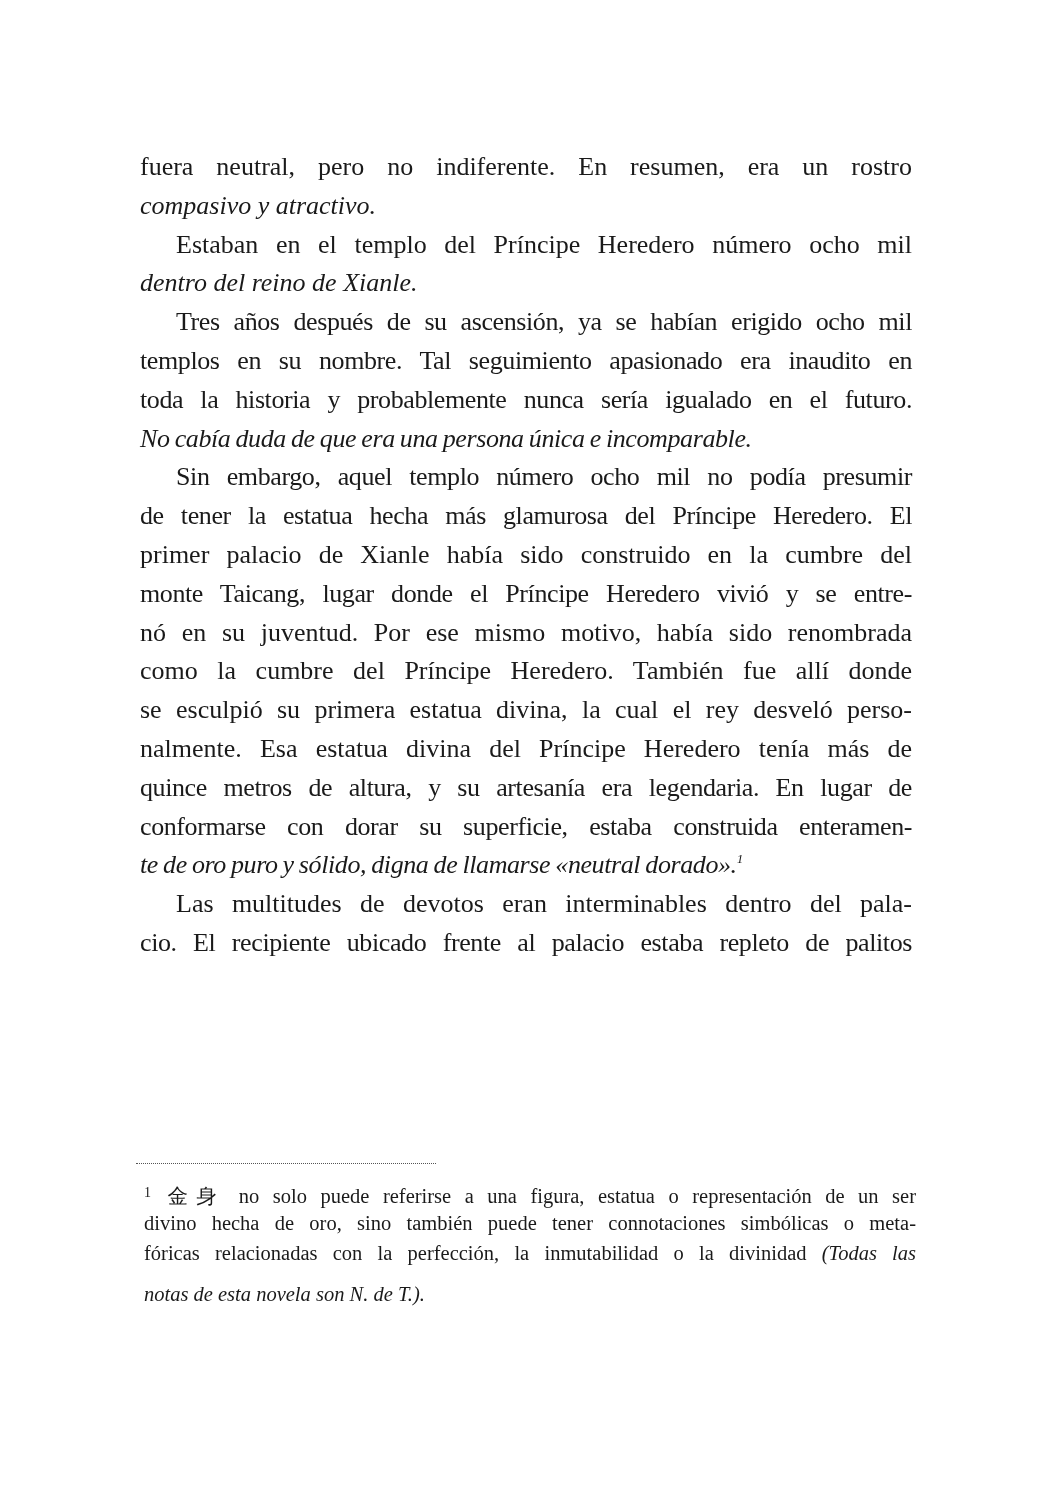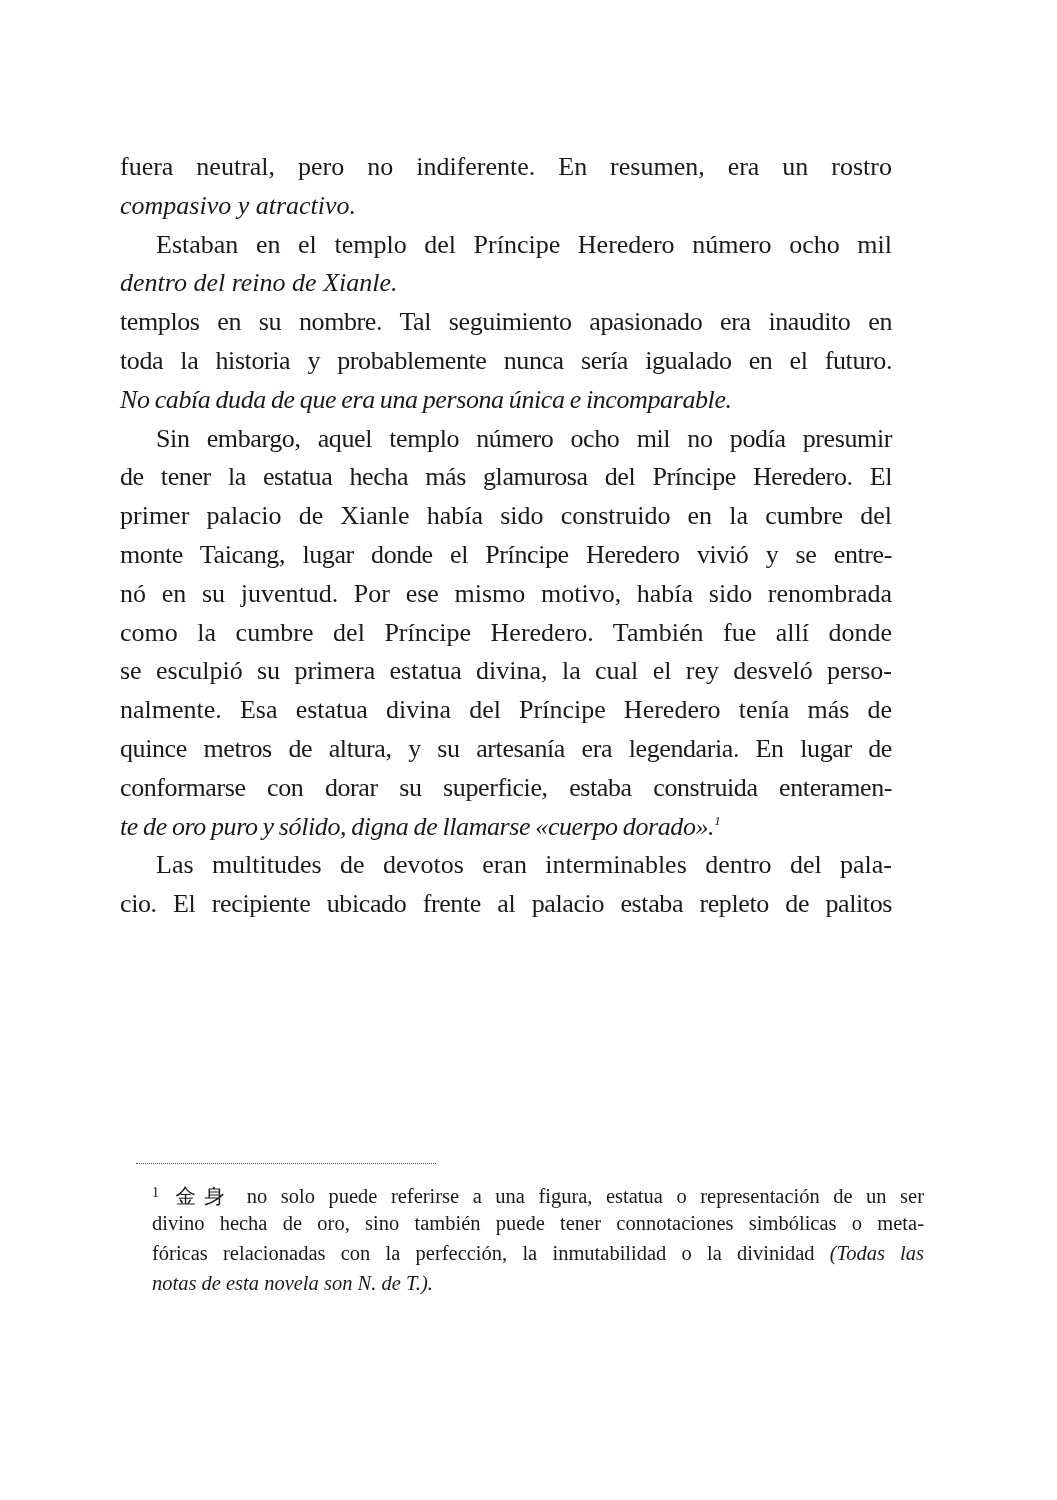--- a/index.html
+++ b/index.html
@@ -10,21 +10,21 @@
     body {
       width: 1057px;
       height: 1500px;
       position: relative;
       overflow: hidden;
       font-family: "Liberation Serif", "DejaVu Serif", serif;
       color: #1a1a1a;
     }
     .page {
       position: absolute;
-      left: 120px;
+      left: 140px;
       top: 148px;
       width: 772px;
     }
     .line {
       height: 38.8px;
       line-height: 38.8px;
       font-size: 26px;
       text-align: justify;
       text-align-last: justify;
       white-space: nowrap;
@@ -40,65 +40,66 @@
     }
     .footnote-sep {
       position: absolute;
       left: 136px;
       top: 1163px;
       width: 300px;
       border-top: 1.5px dotted #555;
     }
     .footnotes {
       position: absolute;
-      left: 152px;
+      left: 144px;
       top: 1178px;
       width: 772px;
     }
     .fline {
       height: 30px;
       line-height: 30px;
       font-size: 20.5px;
       text-align: justify;
       text-align-last: justify;
       white-space: nowrap;
     }
     .fline.last { text-align-last: left; font-style: italic; }
     .fnnum {
       font-size: 14px;
       vertical-align: 6px;
       margin-right: 8px;
     }
-    .it { font-style: italic; }
+    .it { font-style: italic; margin-top: 11px; }
   </style>
 </head>
 <body>
 
 <div class="page">
   <div class="line">fuera neutral, pero no indiferente. En resumen, era un rostro</div>
   <div class="line last">compasivo y atractivo.</div>
 
   <div class="line indent">Estaban en el templo del Príncipe Heredero número ocho mil</div>
   <div class="line last">dentro del reino de Xianle.</div>
 
+  <div class="line indent tight">Tres años después de su ascensión, ya se habían erigido ocho mil</div>
   <div class="line tight">templos en su nombre. Tal seguimiento apasionado era inaudito en</div>
   <div class="line tight">toda la historia y probablemente nunca sería igualado en el futuro.</div>
   <div class="line last tight">No cabía duda de que era una persona única e incomparable.</div>
 
   <div class="line indent tight">Sin embargo, aquel templo número ocho mil no podía presumir</div>
   <div class="line tight">de tener la estatua hecha más glamurosa del Príncipe Heredero. El</div>
   <div class="line">primer palacio de Xianle había sido construido en la cumbre del</div>
   <div class="line tight">monte Taicang, lugar donde el Príncipe Heredero vivió y se entre-</div>
   <div class="line">nó en su juventud. Por ese mismo motivo, había sido renombrada</div>
   <div class="line">como la cumbre del Príncipe Heredero. También fue allí donde</div>
   <div class="line">se esculpió su primera estatua divina, la cual el rey desveló perso-</div>
   <div class="line">nalmente. Esa estatua divina del Príncipe Heredero tenía más de</div>
   <div class="line tight">quince metros de altura, y su artesanía era legendaria. En lugar de</div>
   <div class="line tight">conformarse con dorar su superficie, estaba construida enteramen-</div>
-  <div class="line last tight"><span>te de oro puro y sólido, digna de llamarse «cuerpo dorado».</span><sup class="fnref">1</sup></div>
+  <div class="line last tight"><span>te de oro puro y sólido, digna de llamarse «neutral dorado».</span><sup class="fnref">1</sup></div>
 
   <div class="line indent">Las multitudes de devotos eran interminables dentro del pala-</div>
   <div class="line tight">cio. El recipiente ubicado frente al palacio estaba repleto de palitos</div>
 </div>
 
 <div class="footnote-sep"></div>
 
 <div class="footnotes">
   <div class="fline"><span class="fnnum">1</span><span>金身</span> <span>no solo puede referirse a una figura, estatua o representación de un ser</span></div>
   <div class="fline tight">divino hecha de oro, sino también puede tener connotaciones simbólicas o meta-</div>

